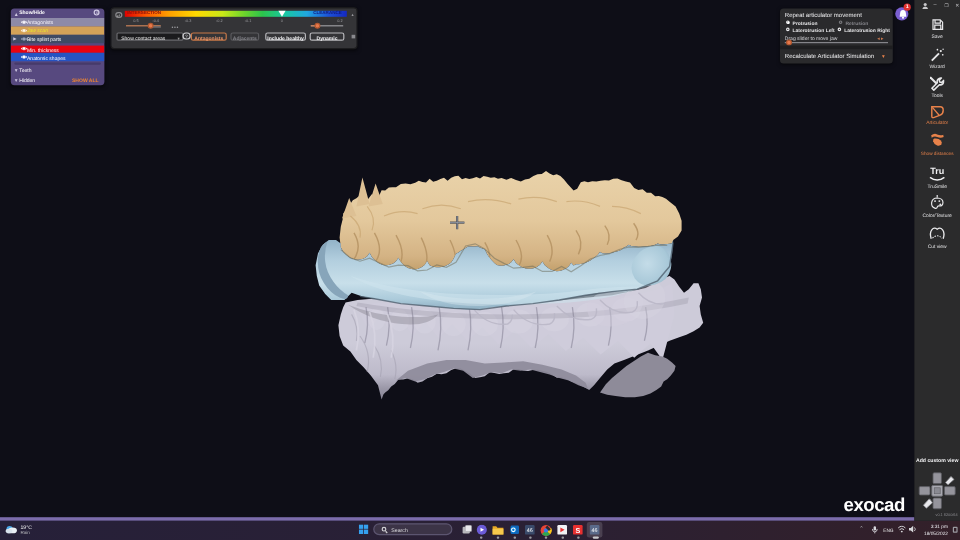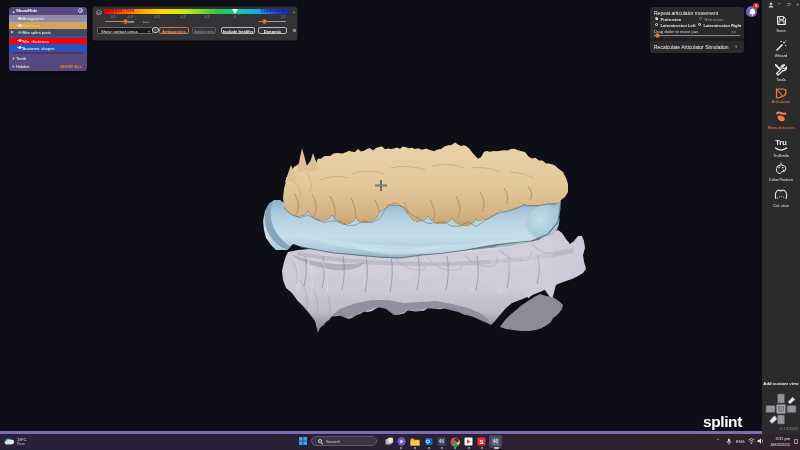--- a/index.html
+++ b/index.html
@@ -264,21 +264,21 @@
     <div class="abs" style="left:85px;top:36.6px;font-size:4.6px;color:#e8824a">▾</div>
   </div>
 
   <div class="abs" style="left:746px;top:6px;width:11px;height:11px;background:#7a5fd2;border-radius:50%"></div>
   <svg class="abs" style="left:748.5px;top:8px" width="7" height="8" viewBox="0 0 7 8">
     <path fill="#fff" d="M3.5,0.4 q2.2,0 2.4,2.6 l0.3,2.2 q0.5,0.7 -0.3,0.7 l-4.8,0 q-0.8,0 -0.3,-0.7 l0.3,-2.2 Q1.3,0.4 3.5,0.4 Z"></path>
     <circle cx="3.5" cy="6.8" r="0.9" fill="#fff"></circle>
   </svg>
   <div class="abs" style="left:753px;top:3px;width:6px;height:6px;background:#e03030;border-radius:50%;color:#fff;font-size:4.4px;text-align:center;line-height:6px;font-weight:bold">1</div>
 
-  <div class="abs" style="left:703px;top:412.5px;width:56px;height:18px;color:#fff;font-size:15.5px;font-weight:bold;letter-spacing:-0.4px">splint</div>
+  <div class="abs" style="left:703px;top:412.5px;width:56px;height:18px;color:#fff;font-size:15.5px;font-weight:bold;letter-spacing:-0.4px">exocad</div>
   </div>
   <div id="purpline"></div>
   <div id="taskbar"></div>
     <div id="tbc">
 
     <svg class="abs" style="left:4px;top:437px" width="11" height="9" viewBox="0 0 11 9">
       <circle cx="4" cy="4" r="2.6" fill="#4aa8e8"></circle>
       <ellipse cx="6.5" cy="5" rx="3.6" ry="2.4" fill="#e8eef4"></ellipse>
       <ellipse cx="3.5" cy="5.6" rx="2.8" ry="2" fill="#d8e2ec"></ellipse>
     </svg>

